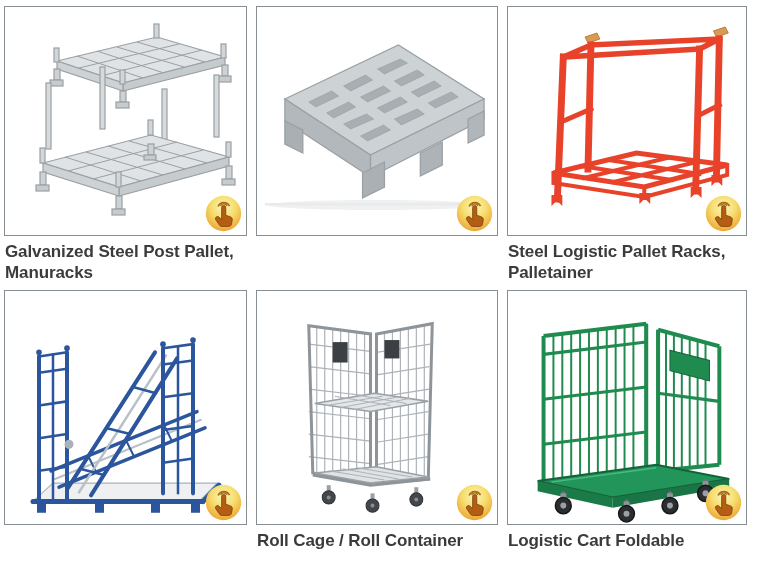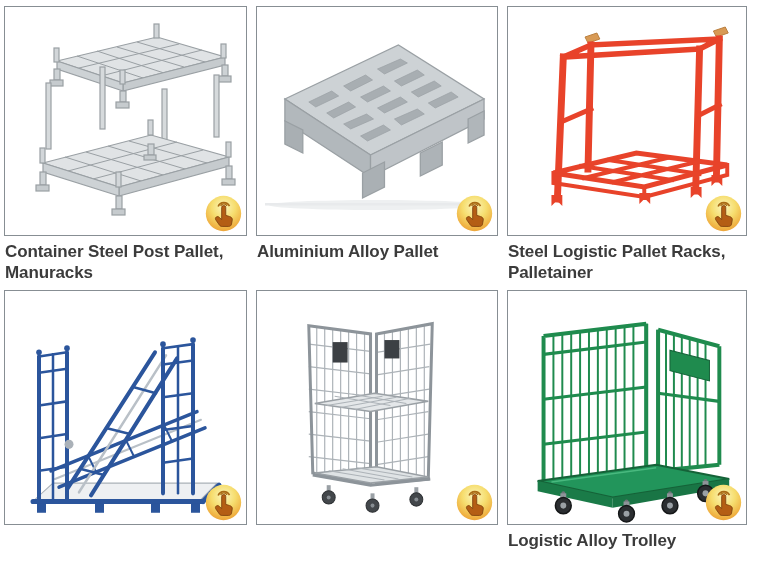--- a/index.html
+++ b/index.html
@@ -94,21 +94,21 @@
             <rect x="221" y="159" width="6" height="13" fill="#cdd2d5"></rect>
               <rect x="217" y="172" width="13" height="6" fill="#c6cbce"></rect>
             <rect x="143" y="137" width="6" height="11" fill="#cdd2d5"></rect>
               <rect x="139" y="148" width="12" height="5" fill="#c6cbce"></rect>
           </g>
         </svg>
         <svg class="tap-badge" viewBox="0 0 36 36">
             <use href="#tapHand"></use>
           </svg>
       </div>
-      <div class="caption">Container Steel Post Pallet, Manuracks</div>
+      <div class="caption">Galvanized Steel Post Pallet, Manuracks</div>
     </div>
 
     <div class="card row1">
       <div class="thumb">
         <svg class="product" viewBox="0 0 241 228" preserveAspectRatio="none">
           <ellipse cx="120" cy="198" rx="108" ry="5" fill="#eef0f1"></ellipse>
           <rect x="8" y="196" width="224" height="2.5" fill="#e8eaec"></rect>
           <g stroke="#9aa0a4" stroke-width="1.3">
             <polygon points="28,92 142,38 228,92 114,148" fill="#cdd2d5"></polygon>
             <polygon points="28,92 114,148 114,170 28,114" fill="#b2b8bc"></polygon>
@@ -130,21 +130,20 @@
             <polygon points="28,114 46,123 46,146 28,137" fill="#a9afb3"></polygon>
             <polygon points="106,166 128,155 128,180 106,191" fill="#aab0b4"></polygon>
             <polygon points="164,146 186,135 186,158 164,169" fill="#adb3b7"></polygon>
             <polygon points="212,112 228,104 228,128 212,136" fill="#b0b6ba"></polygon>
           </g>
         </svg>
         <svg class="tap-badge" viewBox="0 0 36 36">
             <use href="#tapHand"></use>
           </svg>
       </div>
-      <div class="caption">Aluminium Alloy Pallet</div>
     </div>
 
     <div class="card row1">
       <div class="thumb">
         <svg class="product" viewBox="0 0 241 228" preserveAspectRatio="none">
           <polygon points="78,30 90,26 93,32 81,36" fill="#d89a55" stroke="#b97f3e" stroke-width="1"></polygon>
           <polygon points="208,24 220,20 223,26 211,30" fill="#d89a55" stroke="#b97f3e" stroke-width="1"></polygon>
           <g stroke="#e8432a" fill="none" stroke-linecap="square">
             <path d="M56 50 L194 42 M84 38 L214 32 M56 50 L84 38 M194 42 L214 32" stroke-width="5.5"></path>
             <path d="M56 50 L50 192 M194 42 L190 184 M84 38 L81 162 M214 32 L211 172" stroke-width="7"></path>
@@ -240,20 +239,21 @@
               <circle cx="116" cy="210" r="2" fill="#878d92"></circle>
             <rect x="158" y="192" width="4" height="8" fill="#9aa0a5"></rect>
               <circle cx="160" cy="204" r="6.5" fill="#43474b" stroke="#2e3134"></circle>
               <circle cx="160" cy="204" r="2" fill="#878d92"></circle>
           </g>
         </svg>
         <svg class="tap-badge" viewBox="0 0 36 36">
             <use href="#tapHand"></use>
           </svg>
       </div>
+      <div class="caption">Roll Cage / Roll Container</div>
     </div>
 
     <div class="card row2">
       <div class="thumb tall">
         <svg class="product" viewBox="0 0 241 228" preserveAspectRatio="none">
           <g stroke="#1f8b4e" fill="none">
             <path d="M46 43 V187 M55 42 V186 M64 41 V185 M73 40 V184 M82 39 V182 M91 38 V181 M100 37 V180 M109 36 V179 M118 35 V177 M127 34 V176" stroke-width="2"></path>
             <path d="M36 62 L140 50 M36 106 L140 94 M36 150 L140 138" stroke-width="3"></path>
             <path d="M36 44 L140 32 M36 44 V188 M140 32 V174 M36 188 L140 174" stroke-width="4"></path>
             <path d="M160 40 V175 M168 42 V174 M176 44 V174 M184 46 V173 M192 48 V172 M200 50 V172" stroke-width="2"></path>
@@ -282,17 +282,17 @@
             <circle cx="200" cy="186" r="2" fill="#6d7378"></circle>
               <rect x="197" y="186" width="6" height="8" fill="#8e9499"></rect>
               <circle cx="200" cy="198" r="8" fill="#2b2e31" stroke="#151718" stroke-width="1.5"></circle>
               <circle cx="200" cy="198" r="3" fill="#9aa0a5"></circle>
           </g>
         </svg>
         <svg class="tap-badge" viewBox="0 0 36 36">
             <use href="#tapHand"></use>
           </svg>
       </div>
-      <div class="caption">Logistic Alloy Trolley</div>
+      <div class="caption">Logistic Cart Foldable</div>
     </div>
 
   </div>
 </div>
 
 </body></html>

